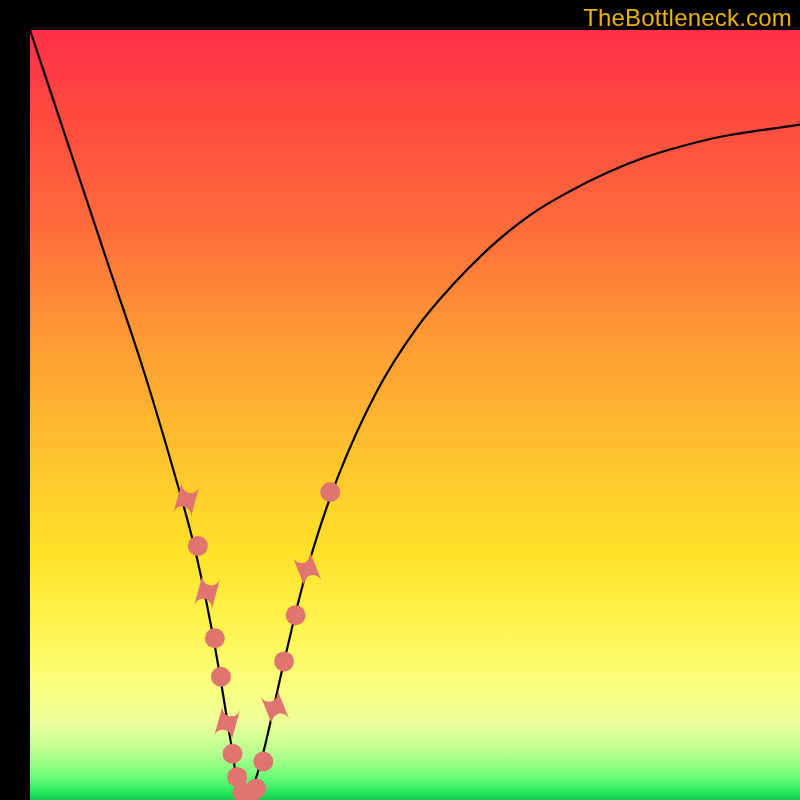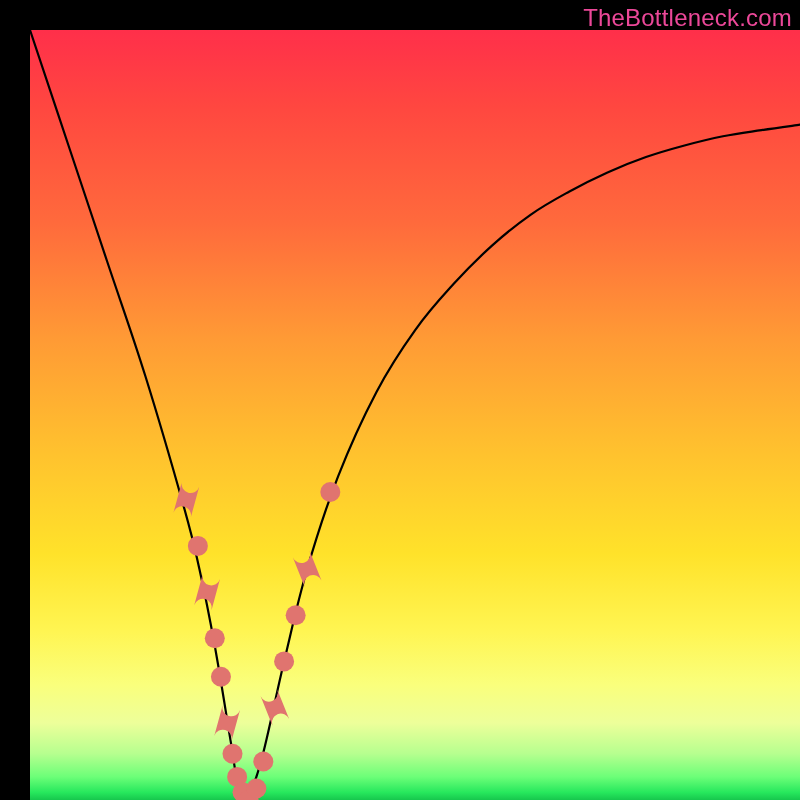--- a/index.html
+++ b/index.html
@@ -37,21 +37,21 @@
       #b6ff8f 94%,
       #6cff78 97%,
       #27e85d 99%,
       #16c74d 100%
     );
   }
   .watermark {
     position: absolute;
     top: 4px;
     right: 8px;
-    color: #ec4899;
+    color: #eab308;
     font-size: 24px;
     font-weight: 500;
     letter-spacing: 0.2px;
     z-index: 10;
     user-select: none;
   }
   svg.curve {
     position: absolute;
     left: 0;
     top: 0;

